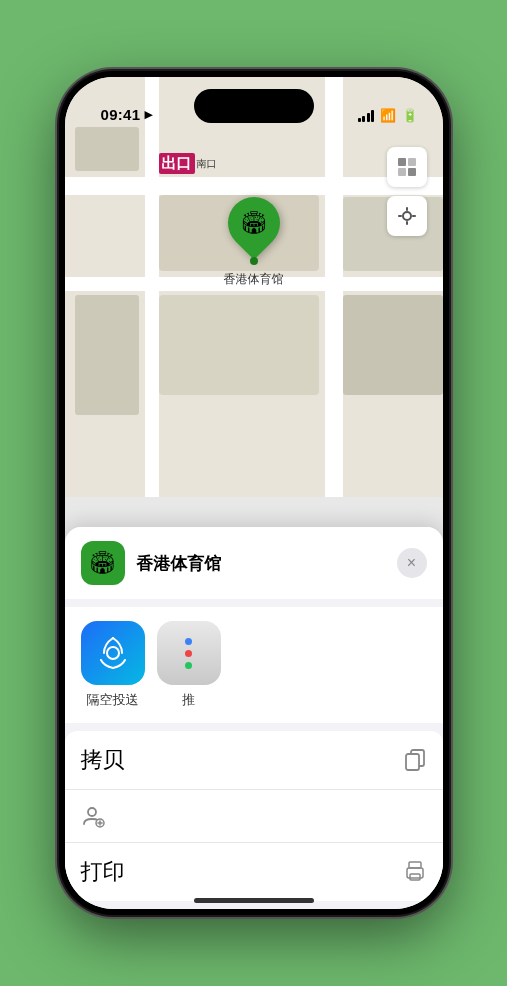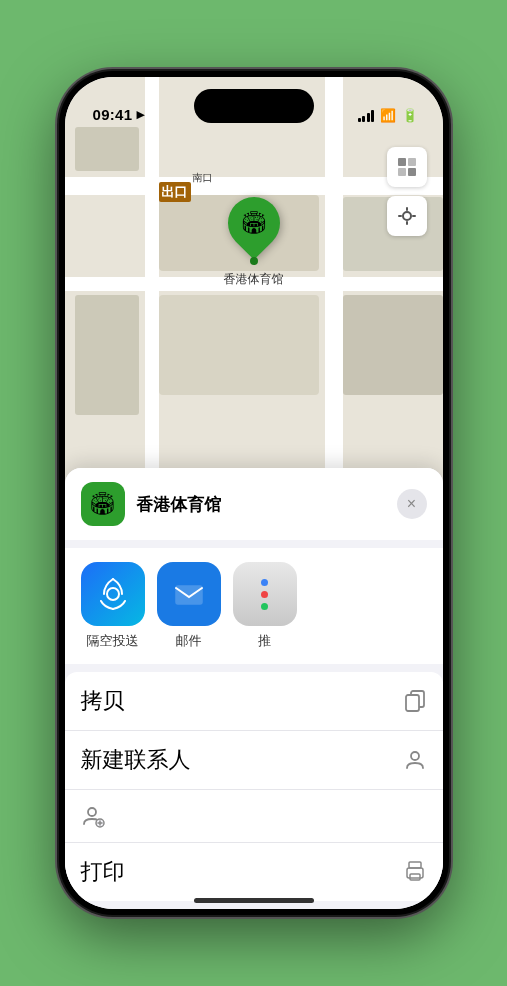--- a/index.html
+++ b/index.html
@@ -32,21 +32,21 @@
       bottom: 6px;
       border-radius: 48px;
       overflow: hidden;
       background: #e8e8e8;
     }
 
     
     .status-bar {
       position: absolute;
       top: 0;
-      left: 4px;
+      left: 12px;
       right: 0;
       height: 54px;
       display: flex;
       align-items: flex-end;
       padding: 0 24px 8px;
       justify-content: space-between;
       z-index: 10;
     }
 
     .status-time {
@@ -185,27 +185,26 @@
     .map-label-exit {
       position: absolute;
       top: 76px;
       left: 94px;
       display: flex;
       align-items: center;
       gap: 2px;
     }
 
     .map-label-exit-tag {
-      background: #a16207;
+      background: #be185d;
       color: #fff;
-      font-size: 13px;
+      font-size: 15px;
       padding: 1px 3px;
       border-radius: 2px;
       font-weight: 600;
-      margin-top: 29px;
     }
 
     .map-label-exit-text {
       font-size: 10px;
       color: #333;
     }
 
     
     .map-controls {
       position: absolute;
@@ -518,29 +517,20 @@
               <path d="M17 2 Q26 8 26 17" stroke="white" stroke-width="2" fill="none" stroke-linecap="round"></path>
               <path d="M17 2 Q8 8 8 17" stroke="white" stroke-width="2" fill="none" stroke-linecap="round"></path>
               <path d="M5 24 Q8 30 17 32" stroke="white" stroke-width="2" fill="none" stroke-linecap="round"></path>
               <path d="M29 24 Q26 30 17 32" stroke="white" stroke-width="2" fill="none" stroke-linecap="round"></path>
             </svg>
           </div>
           <span class="share-label">隔空投送</span>
         </div>
 
 
-        <div class="share-item">
-          <div class="share-icon-wrap mail">
-            <svg width="38" height="38" viewBox="0 0 38 38" fill="none">
-              <rect x="6" y="11" width="26" height="18" rx="2" fill="white" opacity="0.2" stroke="white" stroke-width="1.5"></rect>
-              <path d="M6 13 L19 22 L32 13" stroke="white" stroke-width="2" fill="none" stroke-linecap="round"></path>
-            </svg>
-          </div>
-          <span class="share-label">邮件</span>
-        </div>
 
 
         <div class="share-item">
           <div style="width:64px;height:64px;border-radius:16px;background:linear-gradient(to bottom,#e8e8e8,#c8c8c8);display:flex;align-items:center;justify-content:center;gap:3px;">
             <div style="display:flex;flex-direction:column;gap:5px;align-items:center;">
               <div style="width:7px;height:7px;border-radius:50%;background:#3b82f6;"></div>
               <div style="width:7px;height:7px;border-radius:50%;background:#ef4444;"></div>
               <div style="width:7px;height:7px;border-radius:50%;background:#22c55e;"></div>
             </div>
           </div>
@@ -551,27 +541,20 @@
       <div class="action-list">
 
         <div class="action-item">
           <span class="action-text">拷贝</span>
           <svg width="24" height="24" viewBox="0 0 24 24" fill="none">
             <rect x="8" y="2" width="13" height="16" rx="2" stroke="#888" stroke-width="1.8" fill="none"></rect>
             <rect x="3" y="6" width="13" height="16" rx="2" stroke="#888" stroke-width="1.8" fill="white"></rect>
           </svg>
         </div>
 
-        <div class="action-item">
-          <span class="action-text">新建联系人</span>
-          <svg width="24" height="24" viewBox="0 0 24 24" fill="none">
-            <circle cx="12" cy="8" r="4" stroke="#888" stroke-width="1.8" fill="none"></circle>
-            <path d="M4 20 Q4 15 12 15 Q20 15 20 20" stroke="#888" stroke-width="1.8" fill="none" stroke-linecap="round"></path>
-          </svg>
-        </div>
 
         <div class="action-item">
           <svg width="24" height="24" viewBox="0 0 24 24" fill="none">
             <circle cx="11" cy="8" r="4" stroke="#888" stroke-width="1.8" fill="none"></circle>
             <path d="M3 20 Q3 15 11 15 Q19 15 19 20" stroke="#888" stroke-width="1.8" fill="none" stroke-linecap="round"></path>
             <circle cx="19" cy="19" r="4" fill="#f2f2f7" stroke="#888" stroke-width="1.5"></circle>
             <path d="M17 19 H21 M19 17 V21" stroke="#888" stroke-width="1.5" stroke-linecap="round"></path>
           </svg>
         </div>
 

